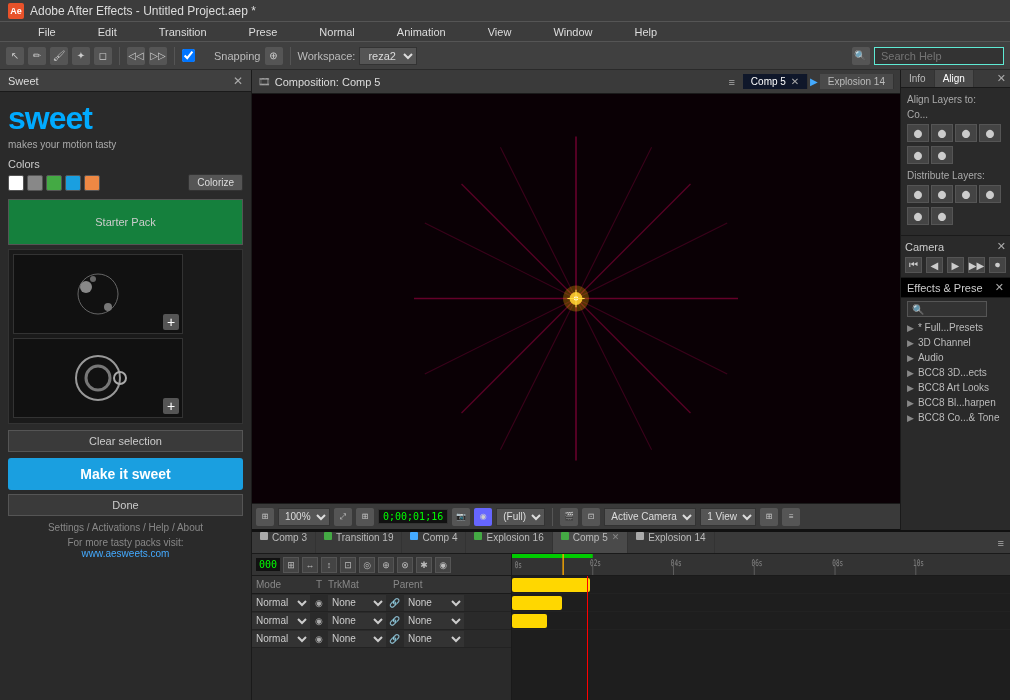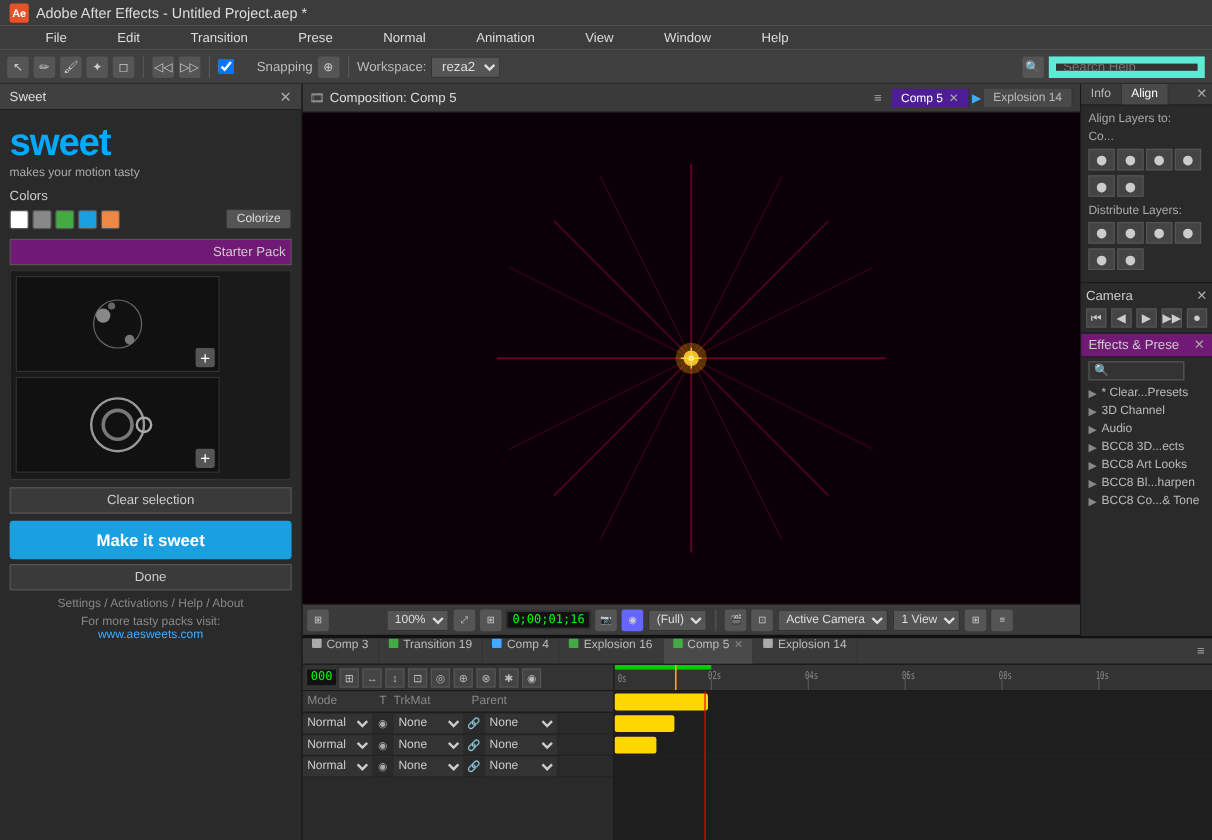--- a/index.html
+++ b/index.html
@@ -75,21 +75,21 @@
     .workspace-select {
       background: #555;
       border: 1px solid #333;
       color: #ddd;
       padding: 1px 4px;
       font-size: 11px;
       height: 18px;
     }
     .search-box {
       background: #333;
-      border: 6px solid #5eead4;
+      border: 1px solid #5eead4;
       color: #ddd;
       padding: 1px 6px;
       font-size: 11px;
       height: 18px;
       width: 130px;
     }
 
     
     #main-content {
       display: flex;
@@ -152,23 +152,23 @@
       margin-left: auto;
       background: #555;
       border: 1px solid #333;
       color: #ddd;
       padding: 2px 8px;
       font-size: 10px;
       cursor: pointer;
       border-radius: 2px;
     }
     #starter-pack-label {
-      background: #701a75;
-      text-align: right;
-      padding: 4px;
+      background: #15803d;
+      text-align: center;
+      padding: 16px;
       font-size: 11px;
       color: #ccc;
       margin-bottom: 4px;
       border: 1px solid #555;
     }
     #presets-area {
       background: #1a1a1a;
       border: 1px solid #333;
       height: 175px;
       overflow-y: auto;
@@ -283,21 +283,21 @@
       color: #ddd;
     }
     .comp-tab {
       background: #4a4a4a;
       padding: 2px 8px;
       font-size: 10px;
       color: #bbb;
       cursor: pointer;
       border-right: 1px solid #333;
     }
-    .comp-tab.active { background: #4c1d95; color: #fff; }
+    .comp-tab.active { background: #0f172a; color: #fff; }
     .panel-close { color: #aaa; cursor: pointer; margin-left: 2px; }
     .panel-menu { margin-left: auto; color: #aaa; cursor: pointer; }
 
     #comp-viewer {
       flex: 1;
       background: #111;
       display: flex;
       align-items: center;
       justify-content: center;
       position: relative;
@@ -318,21 +318,20 @@
       font-size: 10px;
       color: #bbb;
     }
     .zoom-select {
       background: #555;
       border: 1px solid #333;
       color: #ddd;
       padding: 1px 2px;
       font-size: 10px;
       height: 18px;
-      margin-left: 44px;
     }
     .timecode {
       background: #111;
       padding: 1px 4px;
       font-size: 10px;
       color: #0f0;
       font-family: monospace;
       border: 1px solid #333;
     }
     .quality-select {
@@ -434,21 +433,21 @@
       background: #2a2a2a;
       border-top: 1px solid #1a1a1a;
       flex: 1;
       overflow: hidden;
     }
     #effects-panel-header {
       display: flex;
       align-items: center;
       justify-content: space-between;
       padding: 3px 6px;
-      background: #701a75;
+      background: #000000;
       border-bottom: 1px solid #1a1a1a;
     }
     #effects-label { font-size: 11px; color: #ccc; }
     .effects-search {
       background: #333;
       border: 1px solid #555;
       color: #ddd;
       padding: 1px 4px;
       font-size: 10px;
       height: 16px;
@@ -874,21 +873,21 @@
           <div id="effects-panel-header">
             <span id="effects-label">Effects &amp; Prese</span>
             <div style="cursor:pointer;color:#aaa;">✕</div>
           </div>
           <div style="padding:3px 6px;">
             <input class="effects-search" type="text" placeholder="🔍" style="">
           </div>
           <div id="effects-list">
             <div class="effect-item">
               <span class="effect-arrow">▶</span>
-              <span>* Clear...Presets</span>
+              <span>* Full...Presets</span>
             </div>
             <div class="effect-item">
               <span class="effect-arrow">▶</span>
               <span>3D Channel</span>
             </div>
             <div class="effect-item">
               <span class="effect-arrow">▶</span>
               <span>Audio</span>
             </div>
             <div class="effect-item">

